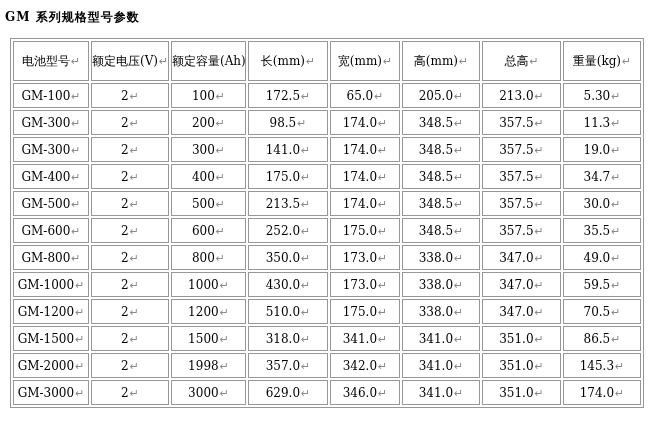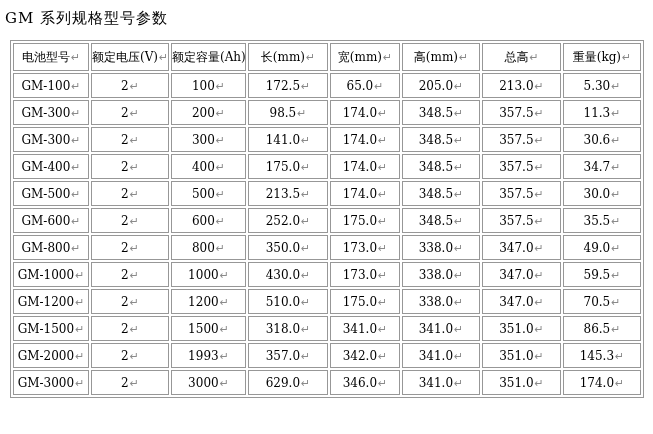--- a/index.html
+++ b/index.html
@@ -13,22 +13,22 @@
     margin: 0;
     padding: 0;
     width: 653px;
     height: 434px;
     background: var(--page-bg);
     font-family: "DejaVu Serif", "Liberation Serif", serif;
     color: var(--text-color);
     overflow: hidden;
   }
   .page-title {
-    font-size: 15px;
-    font-weight: normal;
+    font-size: 12px;
+    font-weight: bold;
     margin: 9px 0 12px 5px;
     letter-spacing: 1px;
   }
   table.spec-table {
     margin-left: 10px;
     border-collapse: separate;
     border-spacing: 2px;
     border: 1px solid var(--border-color);
     table-layout: fixed;
     width: 628px;
@@ -37,21 +37,21 @@
   th, td {
     border: 1px solid var(--border-color);
     text-align: center;
     vertical-align: middle;
     font-weight: normal;
     font-size: 12px;
     padding: 0;
     overflow: hidden;
     white-space: nowrap;
   }
-  th { height: 28px; }
+  th { height: 40px; }
   td { height: 25px; }
   col.c1 { width: 76px; }
   col.c2 { width: 78px; }
   col.c3 { width: 75px; }
   col.c4 { width: 80px; }
   col.c5 { width: 70px; }
   col.c6 { width: 78px; }
   col.c7 { width: 79px; }
   col.c8 { width: 78px; }
   .rm {
@@ -111,21 +111,21 @@
         <td><span>11.3</span><span class="rm">↵</span></td>
       </tr>
       <tr>
         <td><span>GM-300</span><span class="rm">↵</span></td>
         <td><span>2</span><span class="rm">↵</span></td>
         <td><span>300</span><span class="rm">↵</span></td>
         <td><span>141.0</span><span class="rm">↵</span></td>
         <td><span>174.0</span><span class="rm">↵</span></td>
         <td><span>348.5</span><span class="rm">↵</span></td>
         <td><span>357.5</span><span class="rm">↵</span></td>
-        <td><span>30.6</span><span class="rm">↵</span></td>
+        <td><span>19.0</span><span class="rm">↵</span></td>
       </tr>
       <tr>
         <td><span>GM-400</span><span class="rm">↵</span></td>
         <td><span>2</span><span class="rm">↵</span></td>
         <td><span>400</span><span class="rm">↵</span></td>
         <td><span>175.0</span><span class="rm">↵</span></td>
         <td><span>174.0</span><span class="rm">↵</span></td>
         <td><span>348.5</span><span class="rm">↵</span></td>
         <td><span>357.5</span><span class="rm">↵</span></td>
         <td><span>34.7</span><span class="rm">↵</span></td>
@@ -186,21 +186,21 @@
         <td><span>1500</span><span class="rm">↵</span></td>
         <td><span>318.0</span><span class="rm">↵</span></td>
         <td><span>341.0</span><span class="rm">↵</span></td>
         <td><span>341.0</span><span class="rm">↵</span></td>
         <td><span>351.0</span><span class="rm">↵</span></td>
         <td><span>86.5</span><span class="rm">↵</span></td>
       </tr>
       <tr>
         <td><span>GM-2000</span><span class="rm">↵</span></td>
         <td><span>2</span><span class="rm">↵</span></td>
-        <td><span>1993</span><span class="rm">↵</span></td>
+        <td><span>1998</span><span class="rm">↵</span></td>
         <td><span>357.0</span><span class="rm">↵</span></td>
         <td><span>342.0</span><span class="rm">↵</span></td>
         <td><span>341.0</span><span class="rm">↵</span></td>
         <td><span>351.0</span><span class="rm">↵</span></td>
         <td><span>145.3</span><span class="rm">↵</span></td>
       </tr>
       <tr>
         <td><span>GM-3000</span><span class="rm">↵</span></td>
         <td><span>2</span><span class="rm">↵</span></td>
         <td><span>3000</span><span class="rm">↵</span></td>

